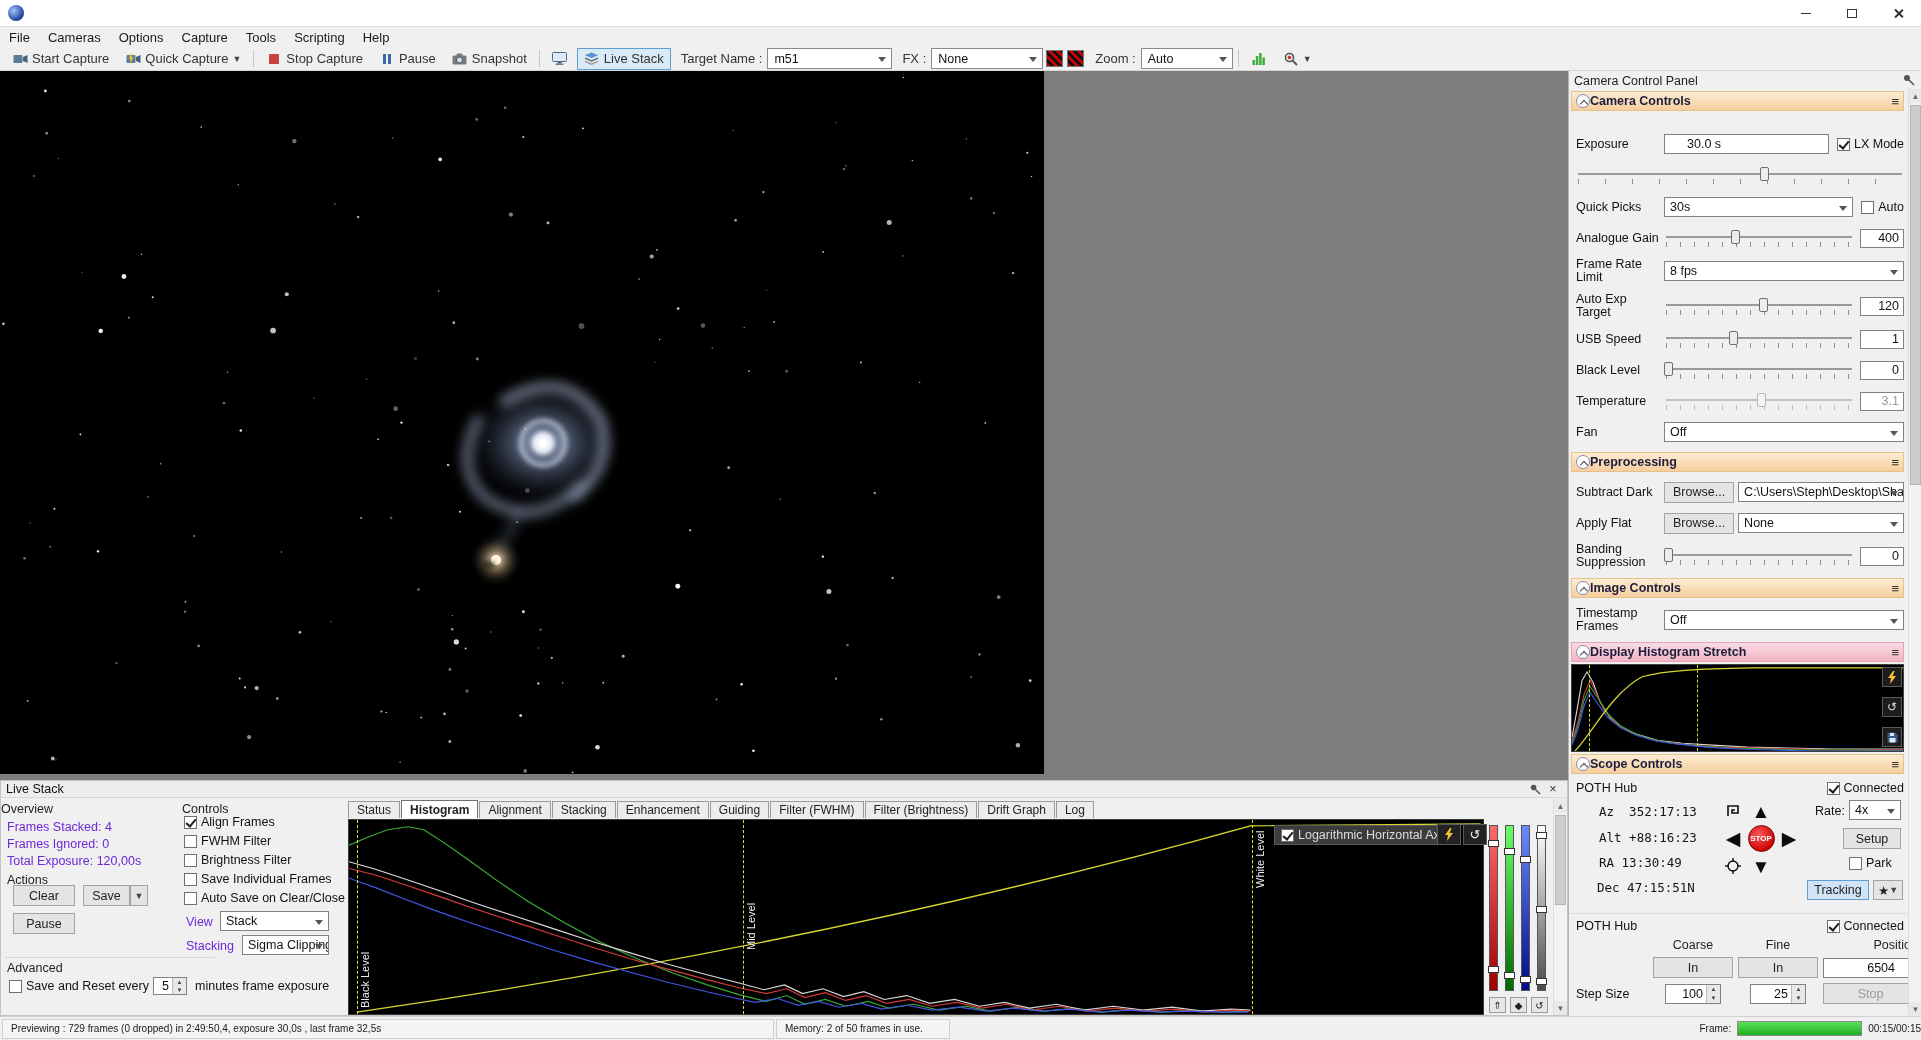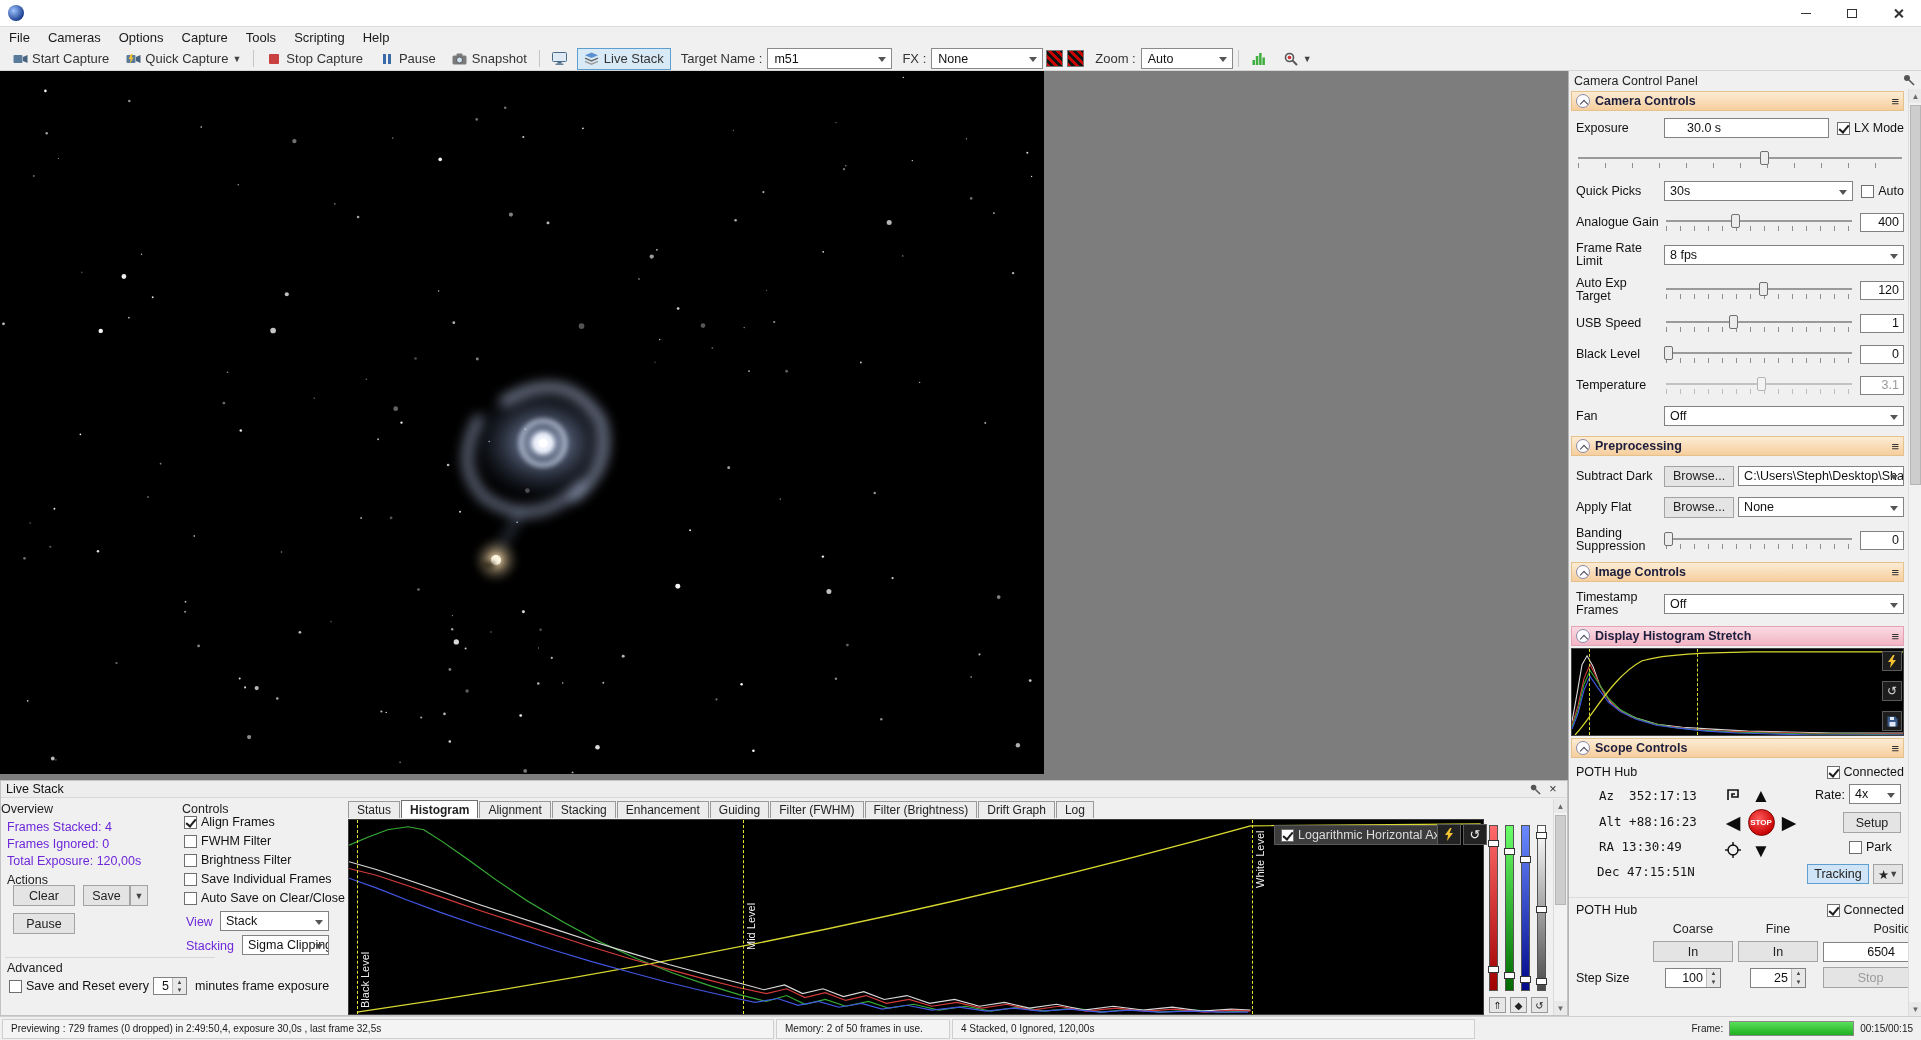--- a/index.html
+++ b/index.html
@@ -35,21 +35,21 @@
   .dd-mini{font-size:9px;color:#444}
 
   
   #workspace{position:absolute;left:0;top:71px;width:1921px;height:945px;background:#7d7d7d}
   #image-area{position:absolute;left:0;top:0;width:1044px;height:703px;background:#000;overflow:hidden}
 
   
   #camera-panel{position:absolute;left:1568px;top:0;width:353px;height:945px;background:#f0f0f0;border-left:1px solid #b5b5b5;overflow:hidden}
   #cp-title{height:18px;display:flex;align-items:center;padding:2px 6px 0 5px;font-size:12.5px;color:#222}
   .pin-svg{margin-left:auto}
-  .section-hd{height:20px;margin:2px 17px 2px 2px;background:linear-gradient(#fcecd4,#f6ce9d);border:1px solid #e5c28b;display:flex;align-items:center;gap:5px;padding:0 4px}
+  .section-hd{height:20px;margin:2px 17px 2px 2px;background:linear-gradient(#fcecd4,#f6ce9d);border:1px solid #e5c28b;display:flex;align-items:center;padding:0 4px}
   .section-hd.pink{background:linear-gradient(#fadbe3,#f2b4c5);border-color:#e5a2b5}
   .sec-title{font-weight:bold;font-size:12.5px;color:#1d1d3d;flex:1}
   .collapse{width:14px;height:14px;border:1px solid #8a8aa8;border-radius:50%;position:relative;background:#fdfdff;flex:none}
   .collapse::after{content:"";position:absolute;left:3.5px;top:5.5px;width:5px;height:5px;border-left:1.5px solid #445;border-top:1.5px solid #445;transform:rotate(45deg)}
   .burger{color:#333;font-size:13px;line-height:1}
   .crow{display:flex;align-items:center;padding:0 17px 0 7px;margin:9px 0;min-height:22px}
   .clabel{width:88px;font-size:12.5px;line-height:13px;color:#111;flex:none}
   .valbox{width:44px;height:19px;border:1px solid #828282;background:#fff;font-size:12.5px;text-align:right;padding:1px 4px;margin-left:6px;flex:none}
   .valbox.dis{color:#9a9a9a}
   .tbox{height:20px;border:1px solid #828282;background:#fff;font-size:12.5px;padding:1px 22px;display:flex;align-items:center}
@@ -452,21 +452,21 @@
             <circle cx="5" cy="5" r="3" fill="#555"></circle>
             <line x1="7" y1="7" x2="12" y2="12" stroke="#555" stroke-width="1.6"></line>
           </svg></span>
     </div>
 
     <div class="section-hd">
       <span class="collapse"></span>
       <span class="sec-title">Camera Controls</span>
       <span class="burger">≡</span>
     </div>
-    <div class="crow" style="margin-top:6px">
+    <div class="crow" style="margin-top:22px">
       <span class="clabel">Exposure</span>
       <div class="tbox" style="flex:1">
           <span>30.0 s</span>
         </div>
       <span class="cb checked" style="margin-left:8px"></span>
       <span class="cb-lbl">LX Mode</span>
     </div>
     <div class="crow" style="margin:2px 0 10px 0">
       <div class="slider">
         <div class="track"></div>
@@ -863,20 +863,19 @@
       <div class="vs-arrow">▲</div>
       <div class="vs-thumb" style="top:16px;height:90px"></div>
       <div class="vs-arrow" style="position:absolute;bottom:0;left:0;right:0">▼</div>
     </div>
   </div>
 </div>
 
 <div id="statusbar">
   <div class="sb-seg" style="width:772px">Previewing : 729 frames (0 dropped) in 2:49:50,4, exposure 30,0s , last frame 32,5s</div>
   <div class="sb-seg" style="width:174px">Memory: 2 of 50 frames in use.</div>
-  <div class="sb-seg" style="width:523px">4 Stacked, 0 Ignored, 120,00s</div>
   <div style="flex:1"></div>
   <span>Frame:</span>
   <div class="progress">
       <div class="fill"></div>
     </div>
-  <span style="margin-right:8px">00:15/00:15</span>
+  <span style="">00:15/00:15</span>
 </div>
 
 </body></html>

